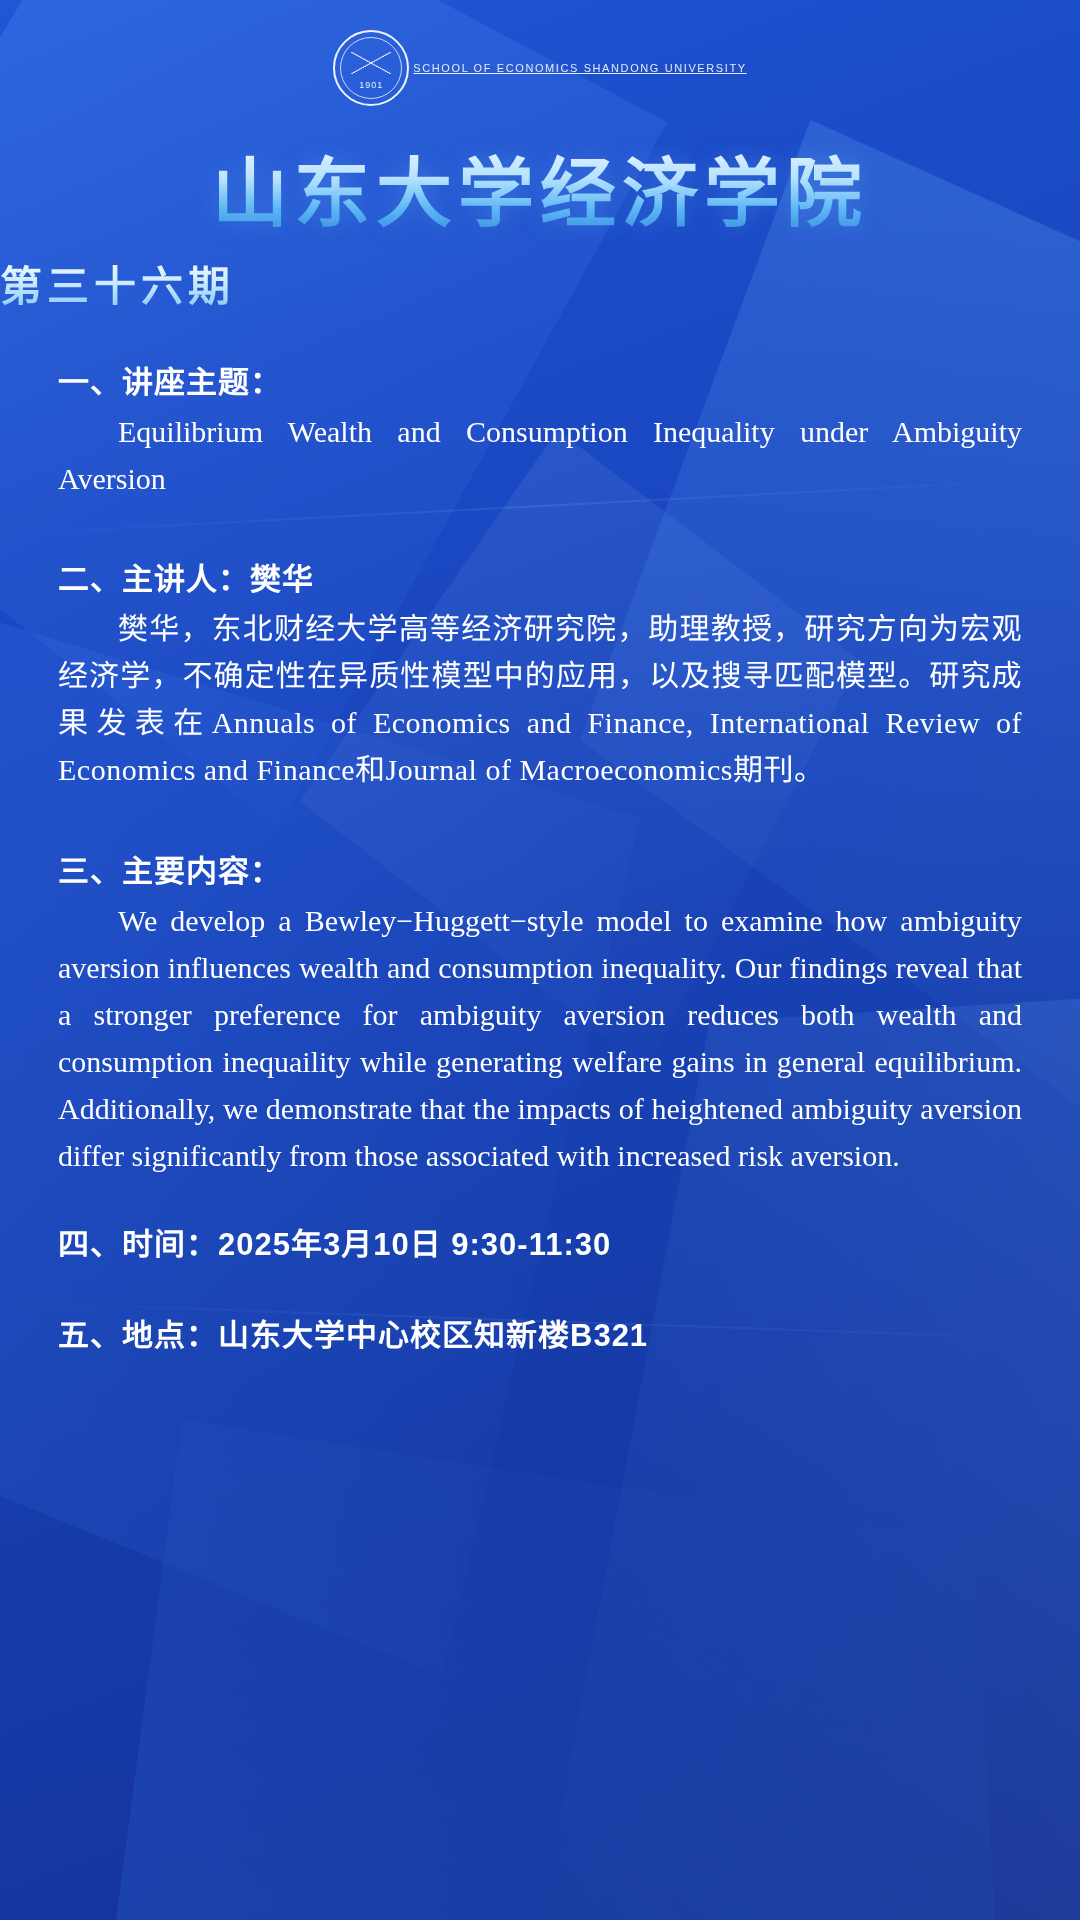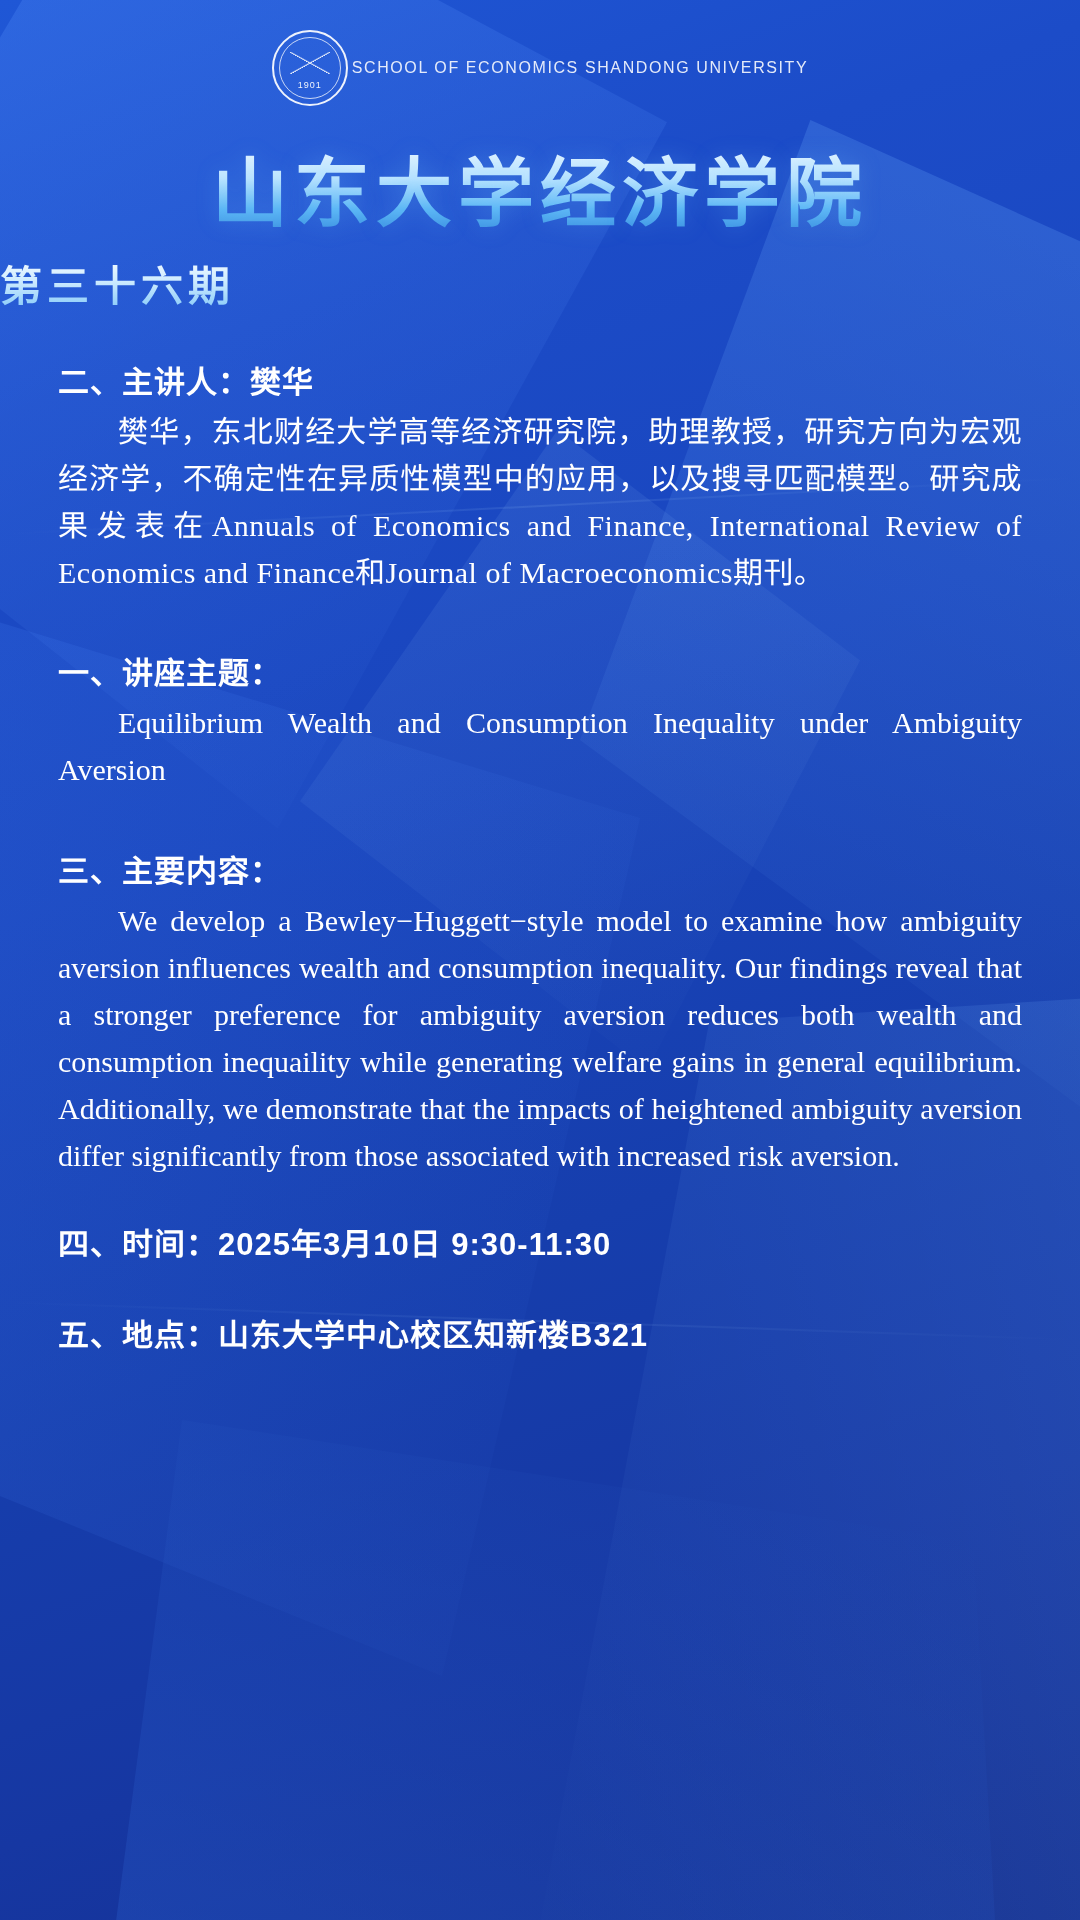--- a/index.html
+++ b/index.html
@@ -131,24 +131,25 @@
     font-size: 44px;
     font-weight: 700;
     color: #ffffff;
     letter-spacing: 3px;
     line-height: 1.05;
     font-style: italic;
   }
   .logo-en {
     margin-top: 0;
     font-family: "Liberation Sans", sans-serif;
-    font-size: 16px;
+    font-size: 11px;
     letter-spacing: 1.6px;
     color: rgba(255,255,255,0.88);
     white-space: nowrap;
+    text-decoration: underline;
   }
 
   
   .main-title {
     margin-top: 26px;
     text-align: center;
     font-family: "Liberation Sans", sans-serif;
     font-weight: 700;
     font-size: 76px;
     letter-spacing: 6px;
@@ -232,27 +233,27 @@
         <div class="logo-en">SCHOOL OF ECONOMICS SHANDONG UNIVERSITY</div>
       </div>
     </div>
 
     <div class="main-title">山东大学经济学院</div>
     <div class="sub-title">第三十六期</div>
 
     <div class="body-wrap">
 
       <div class="section gap-lg">
+        <div class="sec-head">一、讲座主题：</div>
+        <div class="para">Equilibrium Wealth and Consumption Inequality under Ambiguity Aversion</div>
+      </div>
+
+      <div class="section gap-lg">
         <div class="sec-head">二、主讲人：樊华</div>
         <div class="para cjk">樊华，东北财经大学高等经济研究院，助理教授，研究方向为宏观经济学，不确定性在异质性模型中的应用，以及搜寻匹配模型。研究成果发表在Annuals of Economics and Finance, International Review of Economics and Finance和Journal of Macroeconomics期刊。</div>
-      </div>
-
-      <div class="section gap-lg">
-        <div class="sec-head">一、讲座主题：</div>
-        <div class="para">Equilibrium Wealth and Consumption Inequality under Ambiguity Aversion</div>
       </div>
 
       <div class="section gap-md">
         <div class="sec-head">三、主要内容：</div>
         <div class="para">We develop a Bewley−Huggett−style model to examine how ambiguity aversion influences wealth and consumption inequality. Our findings reveal that a stronger preference for ambiguity aversion reduces both wealth and consumption inequaility while generating welfare gains in general equilibrium. Additionally, we demonstrate that the impacts of heightened ambiguity aversion differ significantly from those associated with increased risk aversion.</div>
       </div>
 
       <div class="section" style="margin-bottom:46px;">
         <div class="line-item">四、时间：2025年3月10日 9:30-11:30</div>
       </div>

